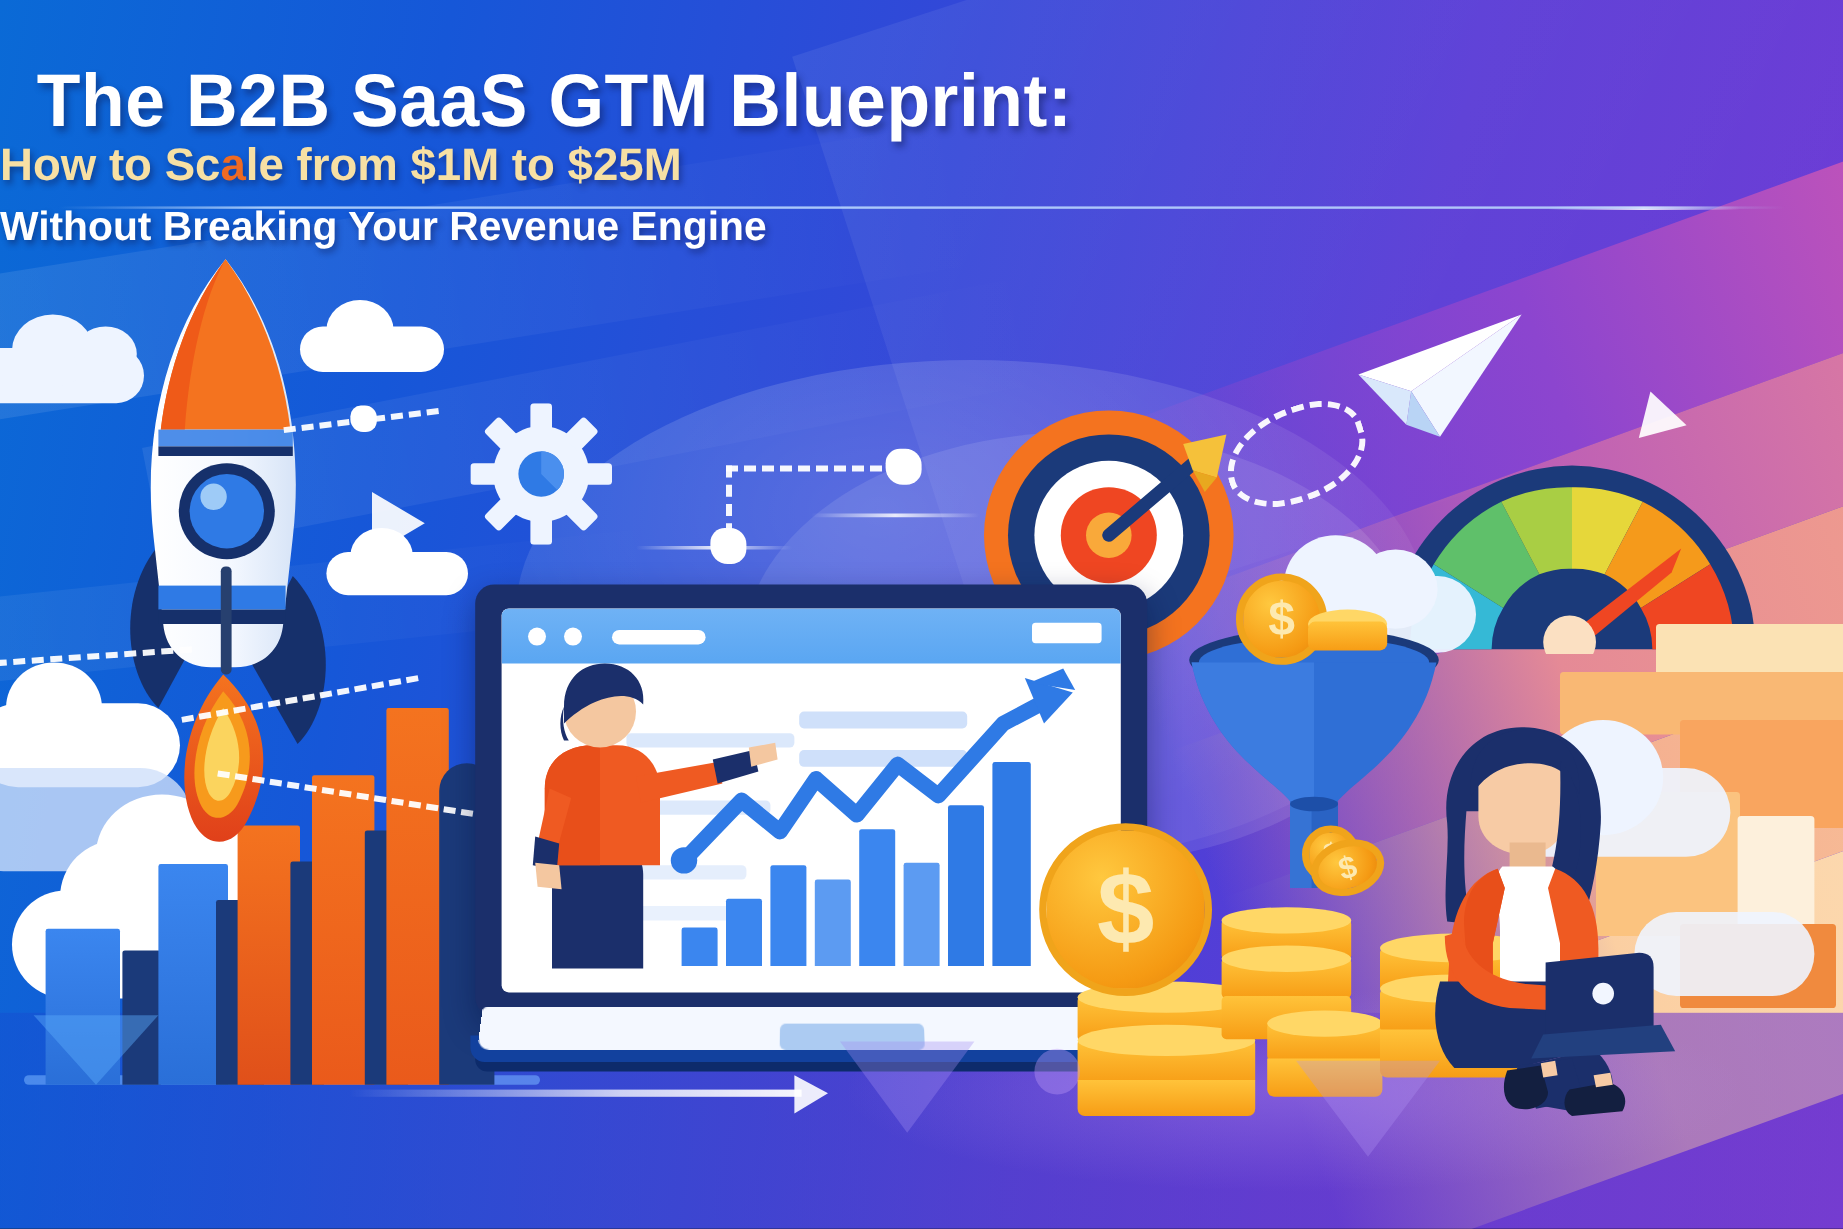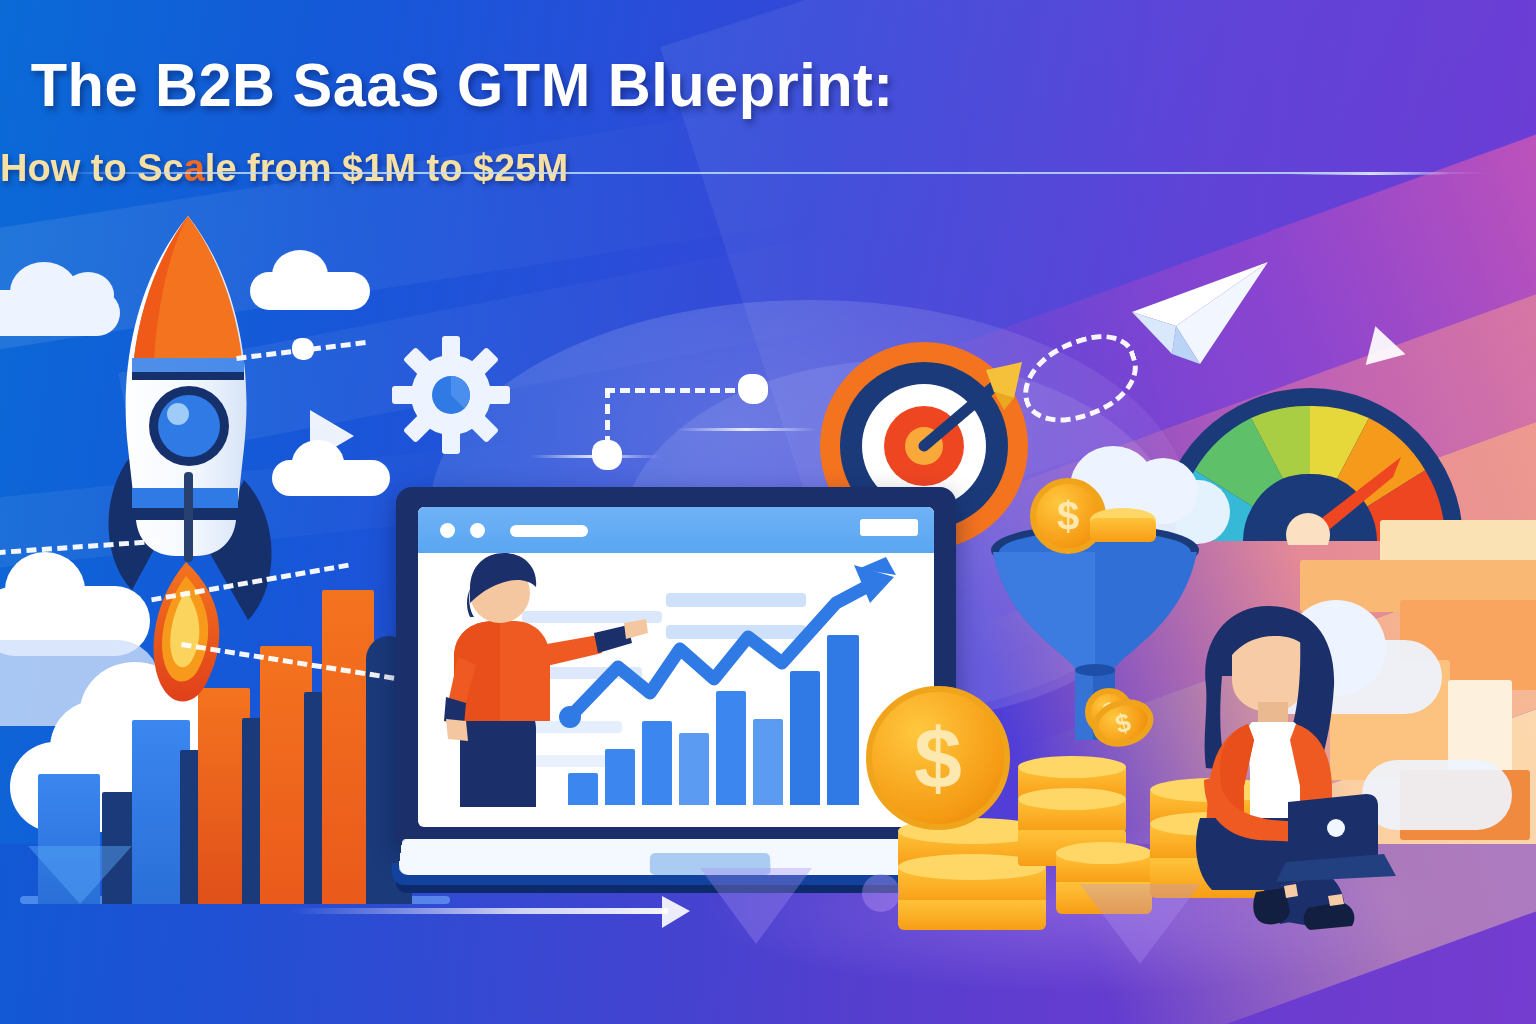--- a/index.html
+++ b/index.html
@@ -35,21 +35,21 @@
   .floorglow{position:absolute;left:700px;bottom:30px;width:760px;height:170px;border-radius:50%;
     background:radial-gradient(ellipse,rgba(190,150,240,.35),rgba(190,150,240,0) 70%);}
 
   
   .titlewrap{position:absolute;left:0;top:52px;width:100%;text-align:left;}
   .t-main{font-size:62px;font-weight:700;color:#ffffff;letter-spacing:.5px;
     text-shadow:3px 4px 6px rgba(10,20,70,.45);line-height:1.05;
     font-family:"Liberation Sans", sans-serif;transform:scaleX(.96);}
   .rule{position:absolute;left:48px;top:120px;width:1440px;height:2px;
     background:linear-gradient(90deg,rgba(255,255,255,0),rgba(190,220,255,.85) 12%,rgba(190,220,255,.85) 88%,rgba(255,255,255,0));}
-  .t-sub{margin-top:30px;font-size:38px;font-weight:700;color:#f7e0a4;
+  .t-sub{font-size:38px;font-weight:700;color:#f7e0a4;
     text-shadow:2px 3px 5px rgba(10,20,70,.45);}
   .t-sub .hl{color:#ef6a22;}
   .t-third{margin-top:10px;font-size:34px;font-weight:700;color:#ffffff;
     text-shadow:2px 3px 5px rgba(10,20,70,.45);}
 
   
   .cloud{position:absolute;background:#ffffff;border-radius:100px;}
   .cloud::before,.cloud::after{content:"";position:absolute;background:inherit;border-radius:50%;}
   .cl-soft{background:#eef4ff;}
   .cl-blue{background:#cfe0fa;}
@@ -498,15 +498,16 @@
     <div style="position:absolute;left:1080px;bottom:60px;width:0;height:0;border-left:60px solid transparent;border-right:60px solid transparent;border-top:80px solid rgba(180,150,245,.30);"></div>
     <div style="position:absolute;left:862px;bottom:112px;width:38px;height:38px;border-radius:50%;background:rgba(185,150,245,.4);"></div>
   </div>
 
   <div class="titlewrap">
     <div class="t-main">The B2B SaaS GTM Blueprint:</div>
     <div class="rule"></div>
     <div class="t-sub">
       <span>How to Sc</span><span class="hl">a</span><span>le from $1M to $25M</span>
     </div>
+    <div class="t-third">Without Breaking Your Revenue Engine</div>
   </div>
 
 </div>
 
 </body></html>

